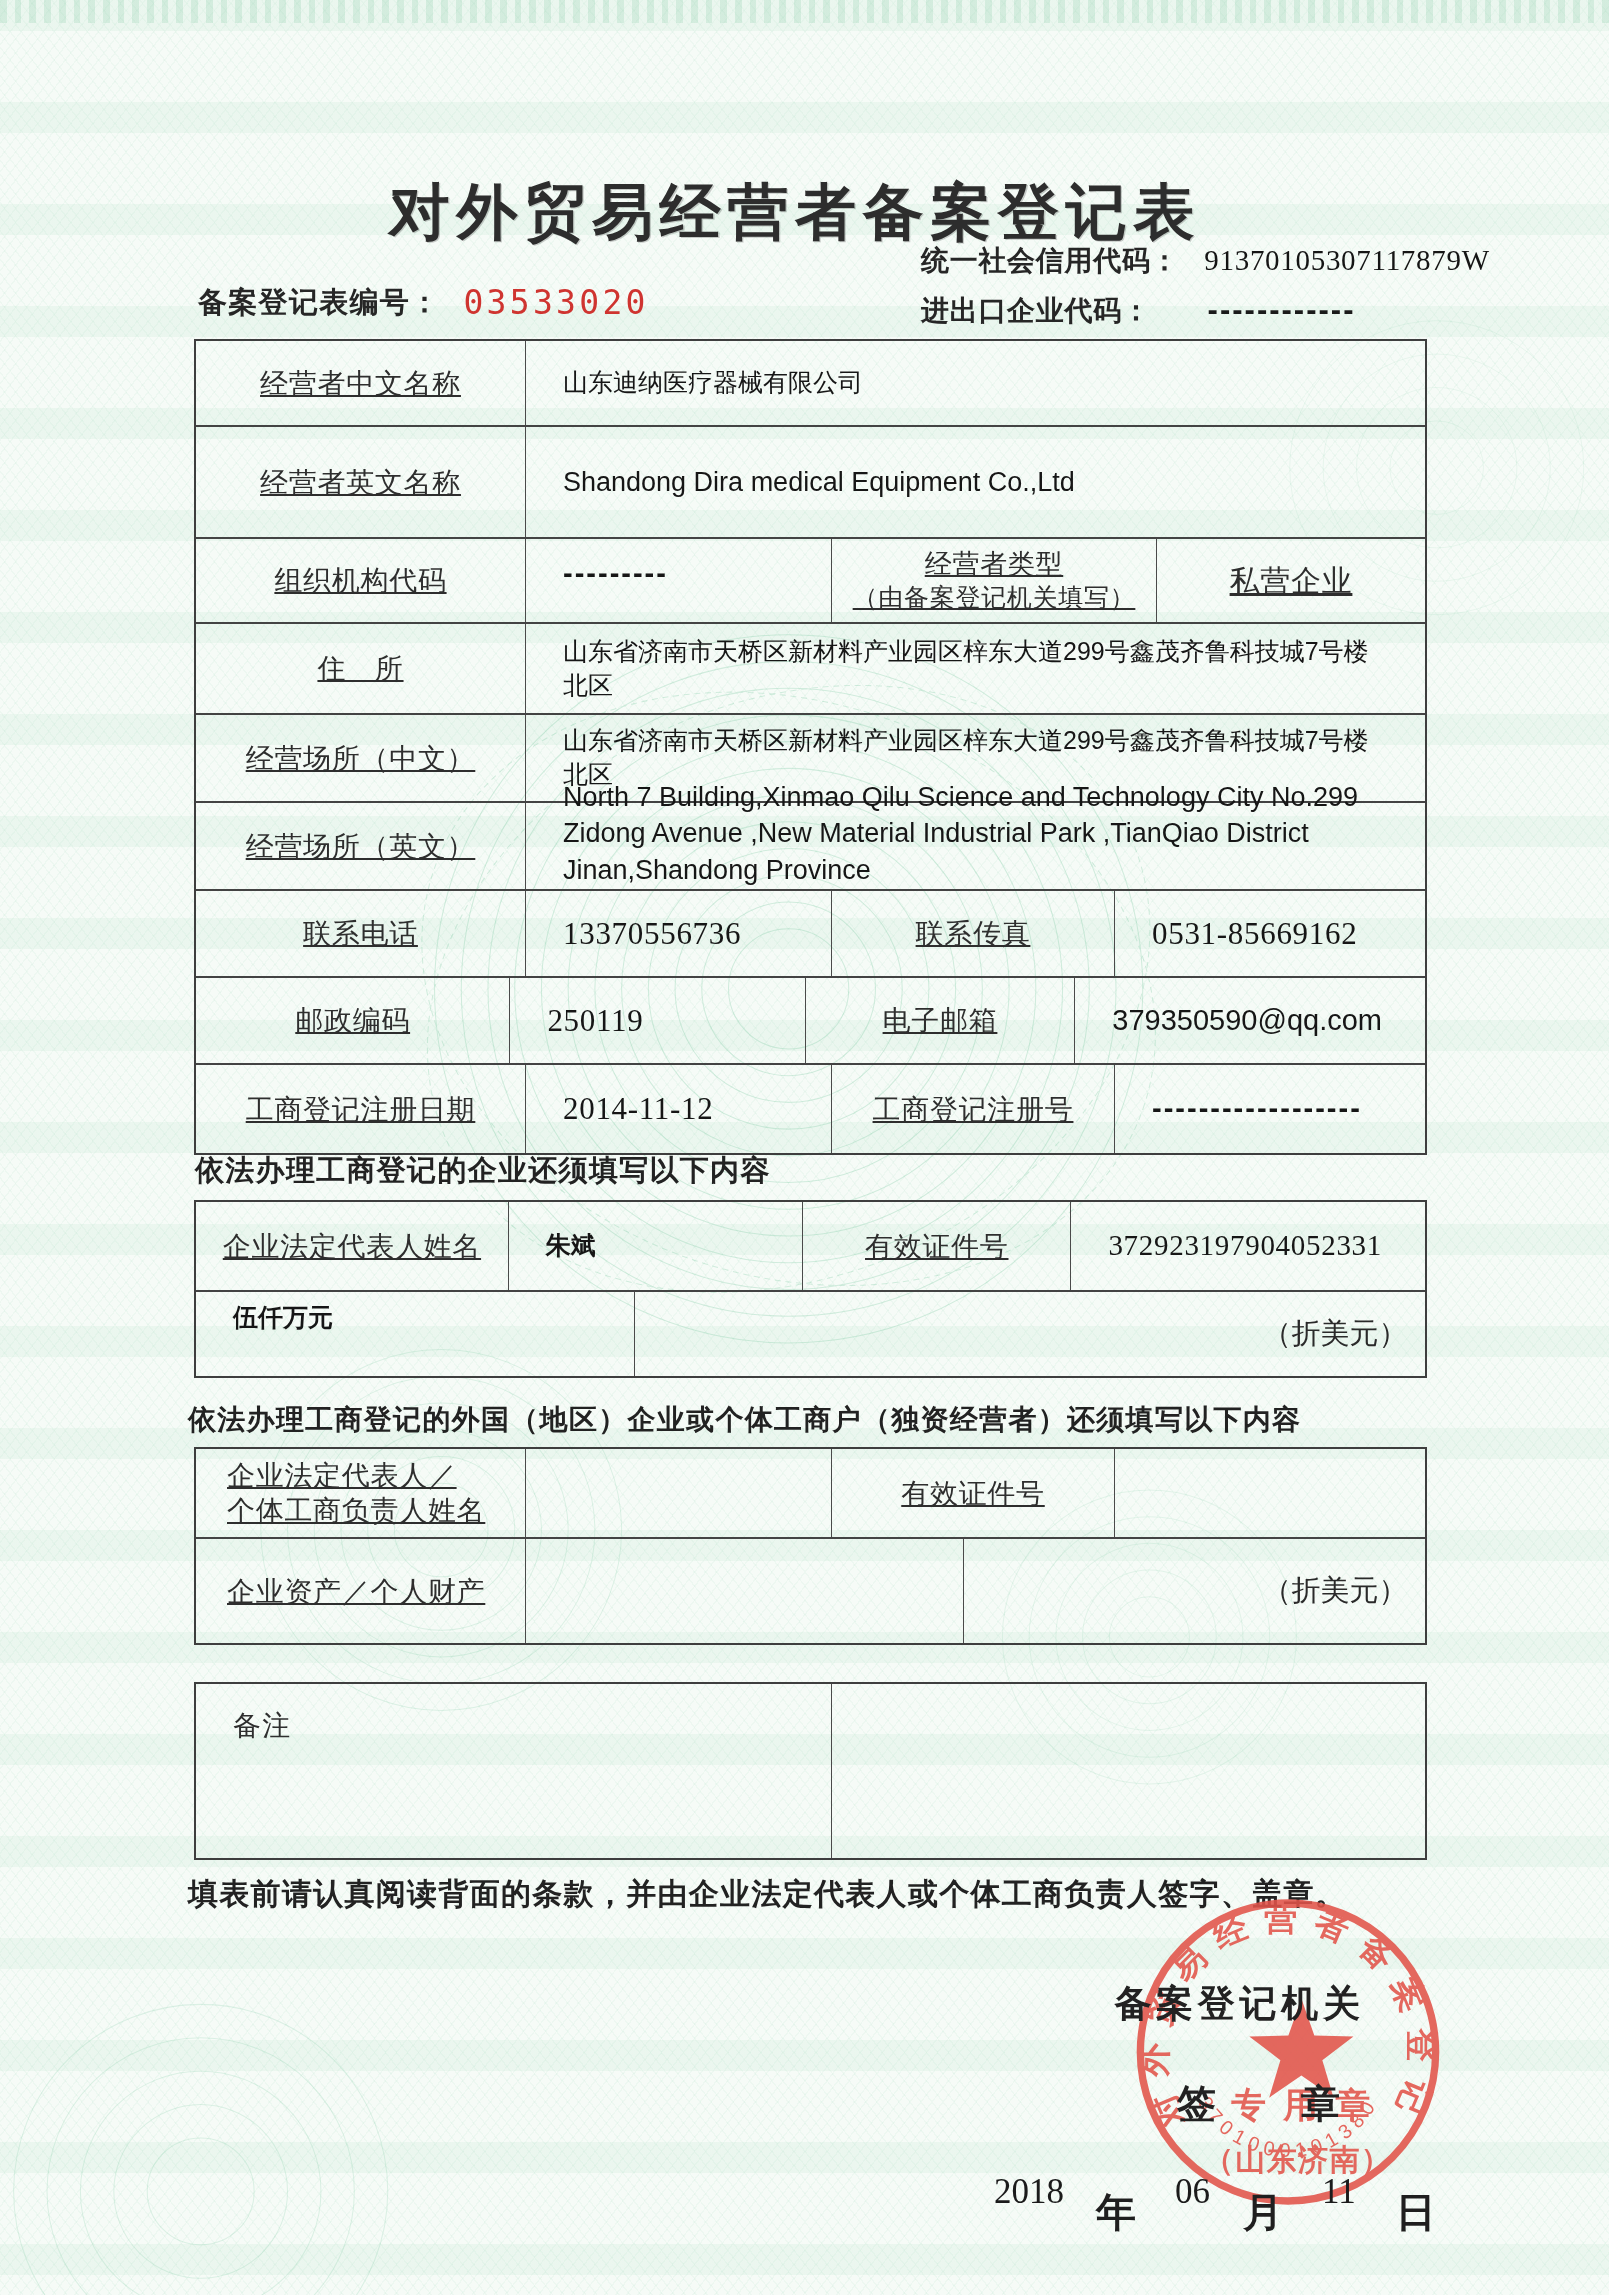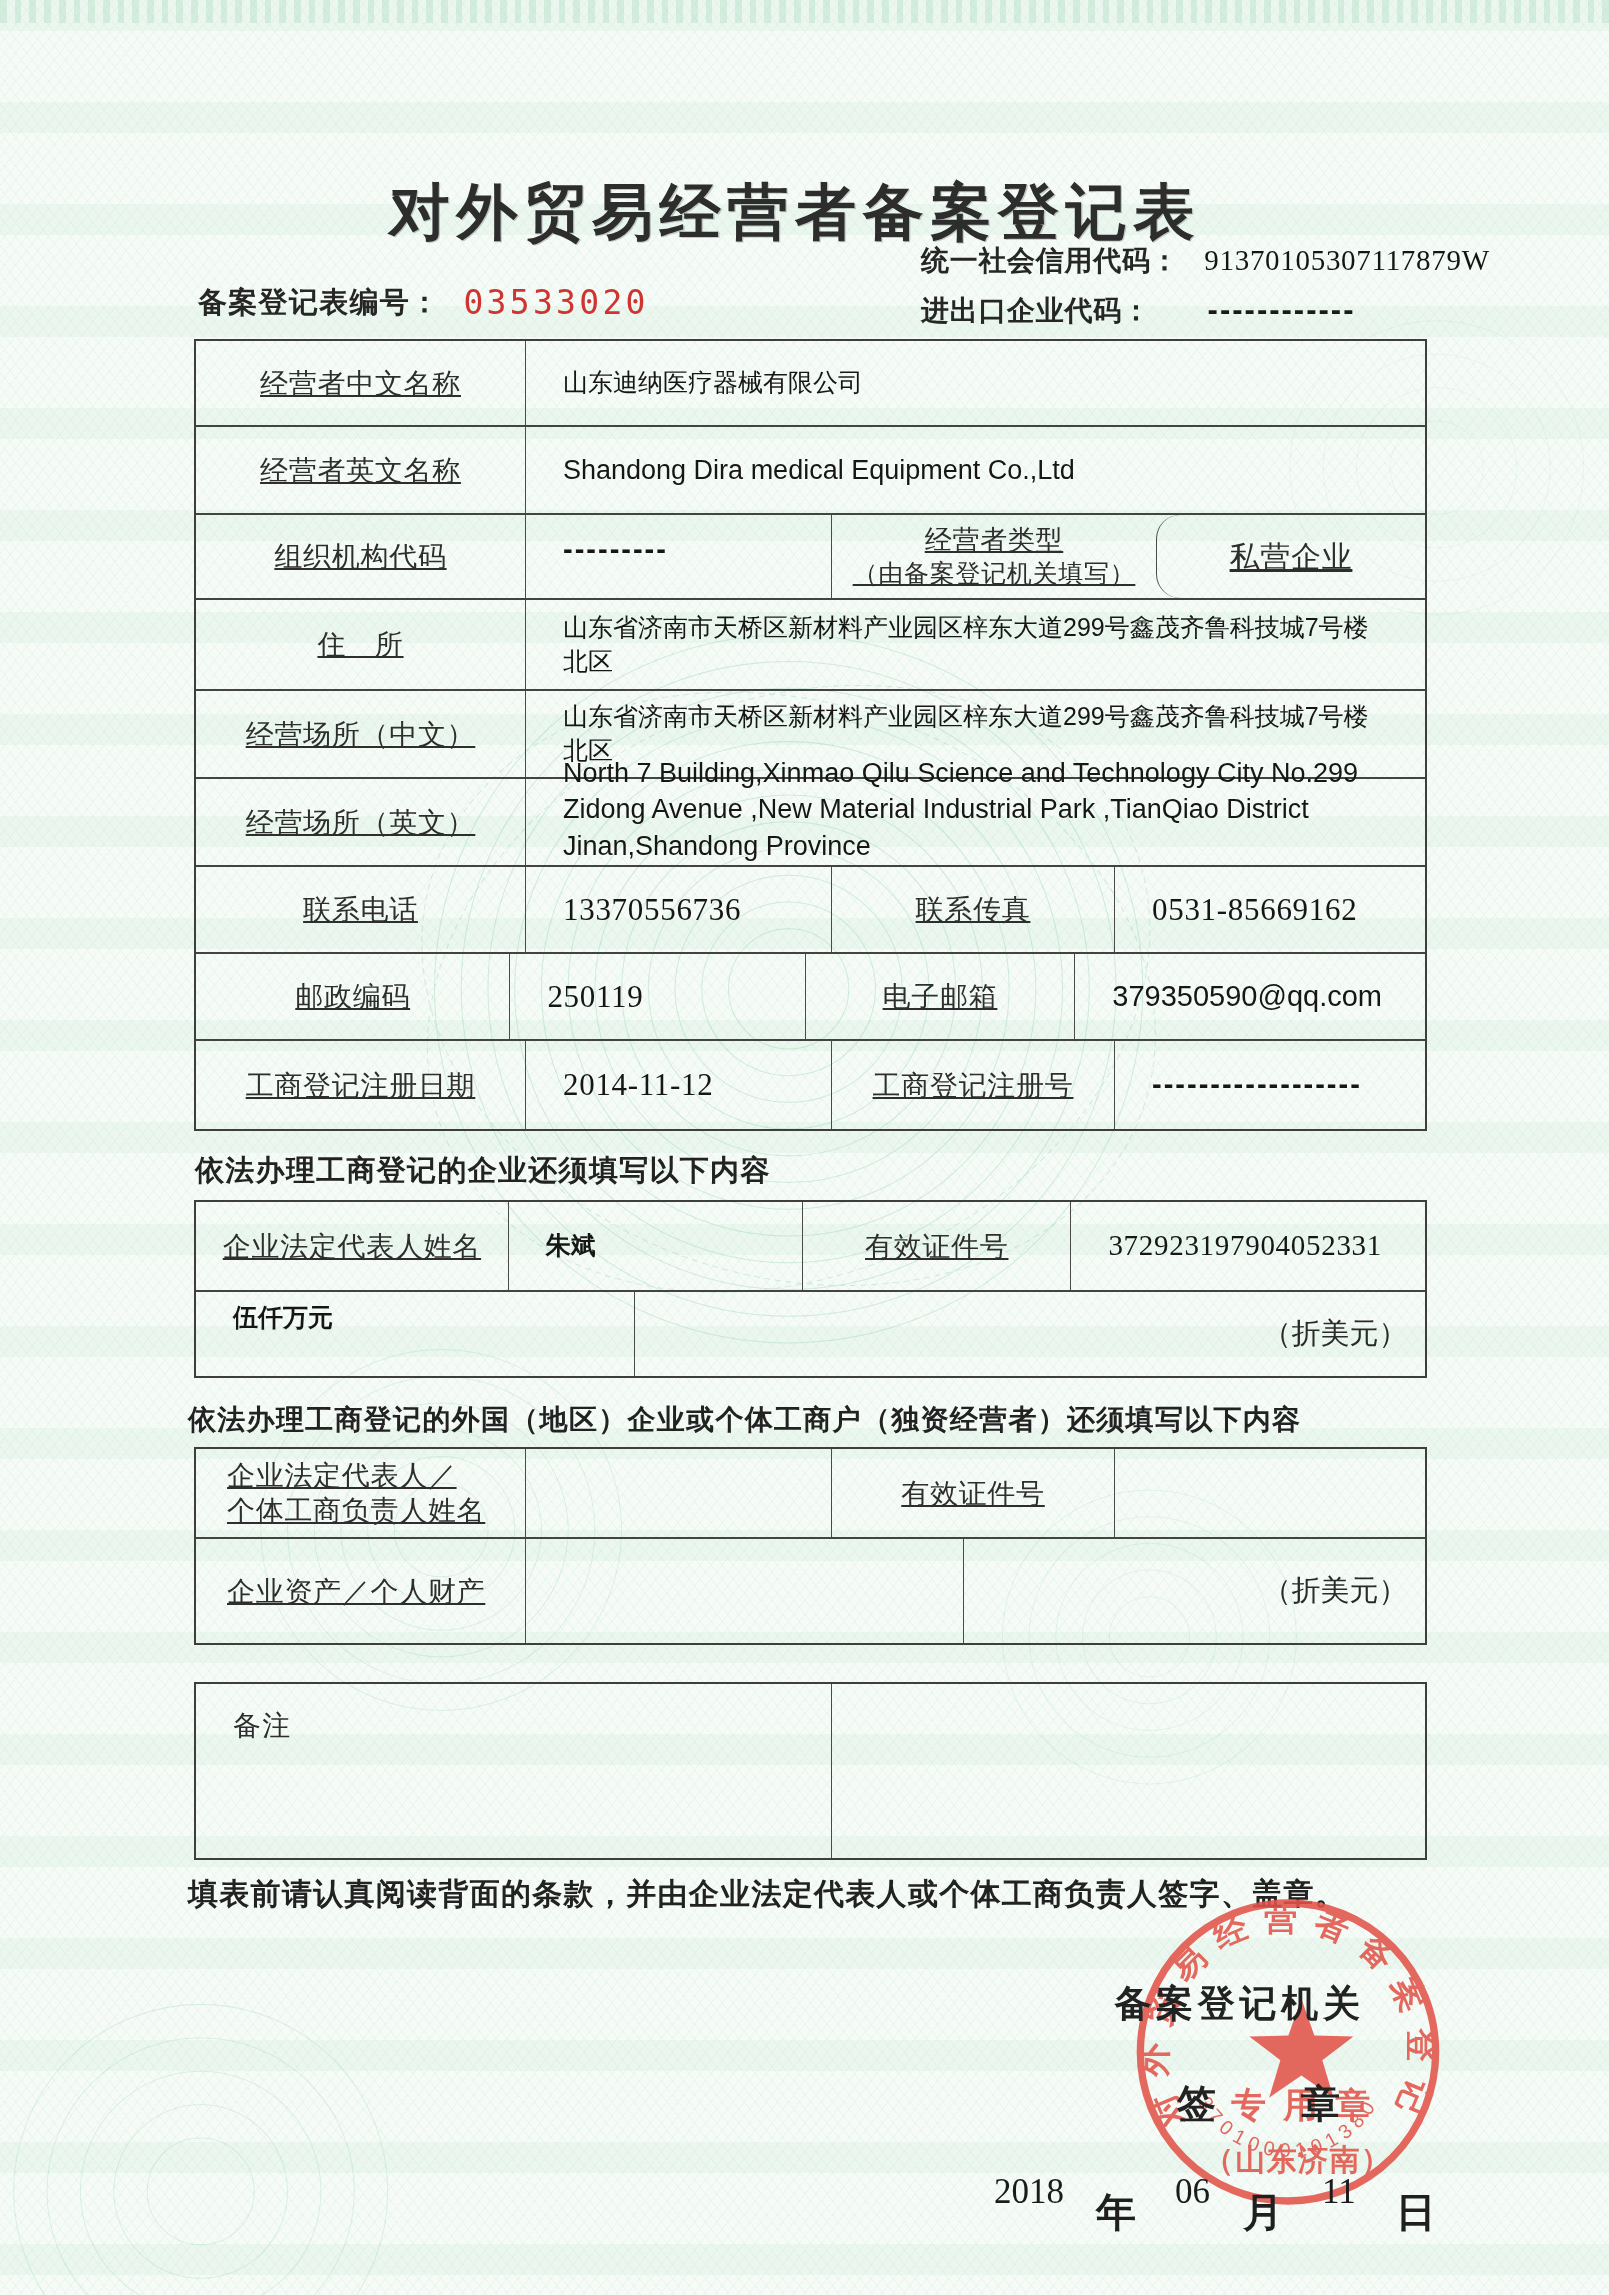--- a/index.html
+++ b/index.html
@@ -201,35 +201,35 @@
     </div>
   </div>
 
   <div class="tbl" style="top:339px;">
 
     <div class="trow" style="height:84px;">
       <div class="cell lbl" style="width:329px;">经营者中文名称</div>
       <div class="cell val" style="flex:1;">山东迪纳医疗器械有限公司</div>
     </div>
 
-    <div class="trow" style="height:88px;">
+    <div class="trow" style="height:112px;">
       <div class="cell lbl" style="width:329px;">经营者英文名称</div>
       <div class="cell val eng" style="flex:1;">Shandong Dira medical Equipment Co.,Ltd</div>
     </div>
 
     <div class="trow" style="height:85px;">
       <div class="cell lbl" style="width:329px;">组织机构代码</div>
       <div class="cell val dash" style="width:306px;align-items:flex-start;padding-top:14.7px;">---------</div>
       <div class="cell lbl" style="width:325px;font-size:27px;">
         <span>
           <span>经营者类型</span>
           <span class="sub">（由备案登记机关填写）</span>
         </span>
       </div>
-      <div class="cell lbl" style="flex:1;font-size:30px;border-radius:24px;">私营企业</div>
+      <div class="cell lbl" style="flex:1;font-size:30px;">私营企业</div>
     </div>
 
     <div class="trow" style="height:91px;">
       <div class="cell lbl" style="width:329px;">住　所</div>
       <div class="cell val" style="flex:1;">山东省济南市天桥区新材料产业园区梓东大道299号鑫茂齐鲁科技城7号楼北区</div>
     </div>
 
     <div class="trow" style="height:88px;">
       <div class="cell lbl" style="width:329px;">经营场所（中文）</div>
       <div class="cell val" style="flex:1;">山东省济南市天桥区新材料产业园区梓东大道299号鑫茂齐鲁科技城7号楼北区</div>

